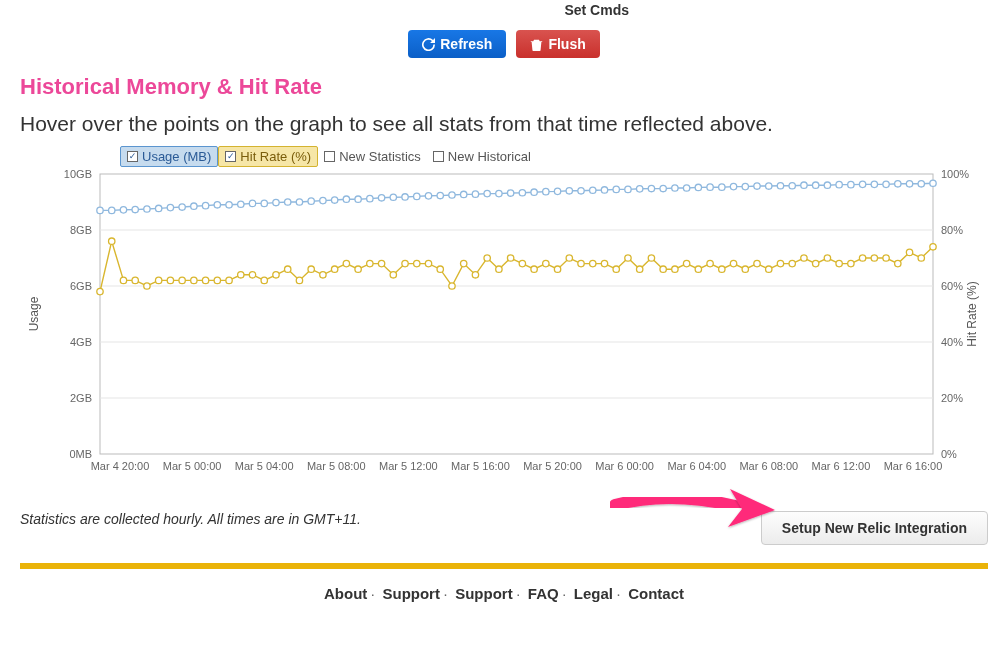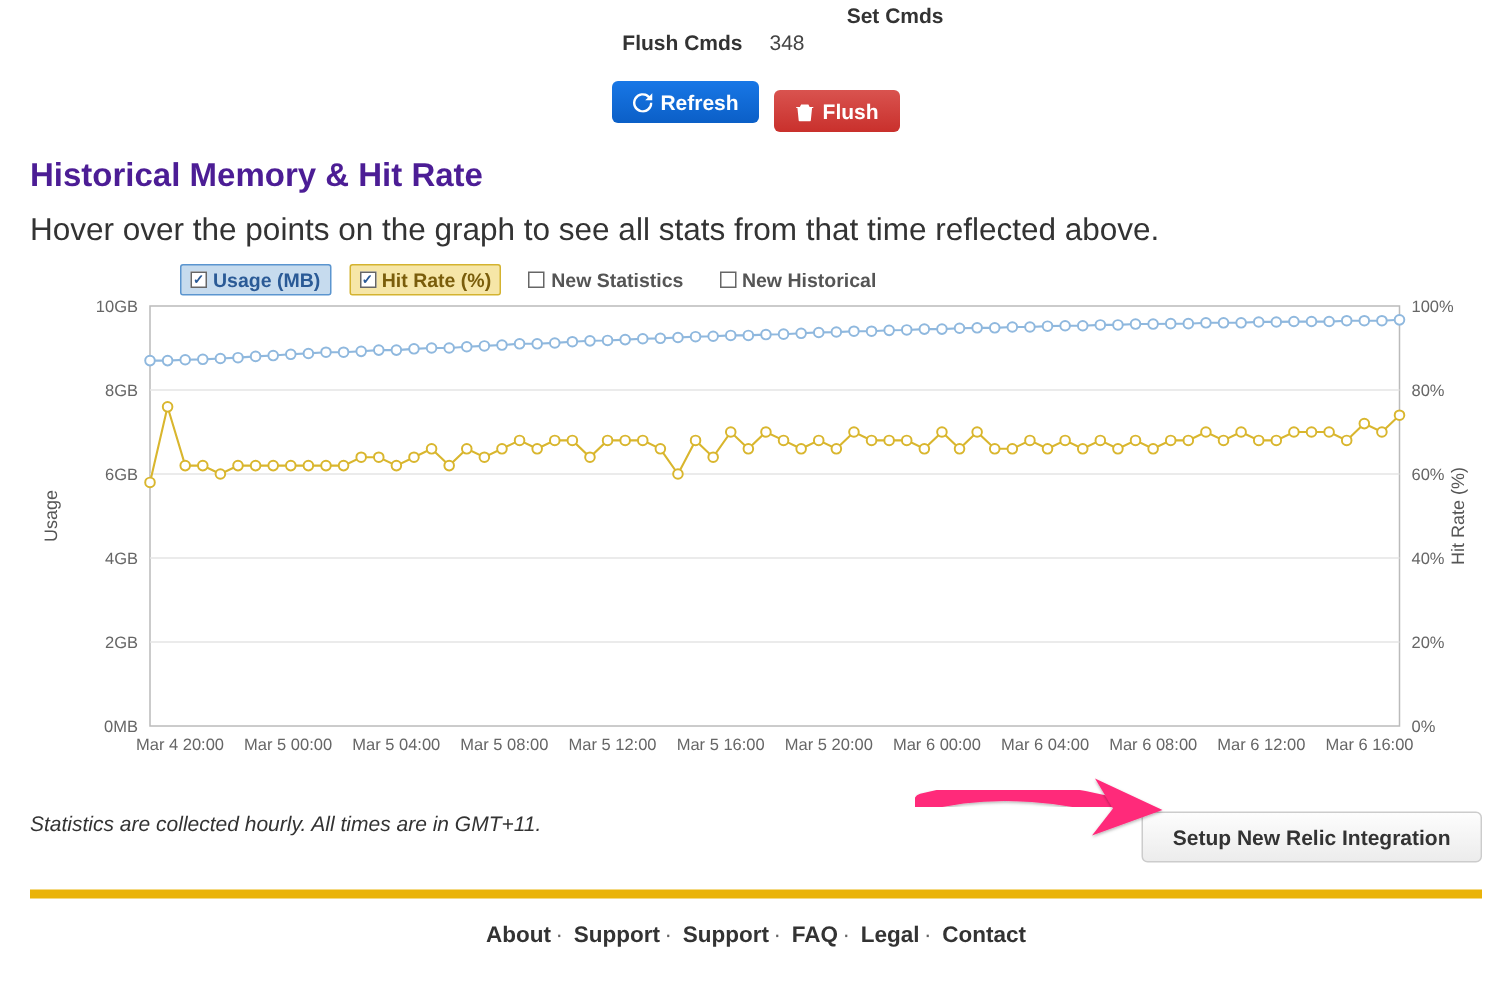--- a/index.html
+++ b/index.html
@@ -19,56 +19,53 @@
       margin: 2px 0;
       font-size: 14px;
     }
     .stat-row .label { font-weight: 700; width: 250px; text-align: right; }
     .stat-row .value { color: #444; width: 250px; text-align: left; }
     .button-row {
       display: flex;
       justify-content: center;
       gap: 10px;
       margin: 12px 0 16px;
-      align-items: center;
     }
     .btn {
       display: inline-flex;
       align-items: center;
       gap: 5px;
       padding: 6px 14px;
       border-radius: 4px;
       font-weight: 700;
       font-size: 14px;
       color: #fff;
       cursor: pointer;
       border: none;
     }
     .btn-refresh { background: linear-gradient(#1877e6, #0b5fc7); }
-    .btn-flush { background: linear-gradient(#d9534f, #c9302c); margin-top: 12px; }
+    .btn-flush { background: linear-gradient(#d9534f, #c9302c); }
     .btn svg { width: 13px; height: 13px; fill: #fff; }
     h2.section-title {
       font-size: 22px;
       font-weight: 700;
-      color: #4c1d95;
+      color: #ec4899;
       margin: 10px 0;
     }
     p.hint {
       font-size: 21px;
       color: #333;
       margin: 12px 0 10px;
     }
     .legend-row {
       display: flex;
-      gap: 12px;
       align-items: center;
       margin-left: 100px;
       margin-bottom: 2px;
       font-size: 13px;
-      font-weight: bold;
     }
     .legend-item {
       display: inline-flex;
       align-items: center;
       gap: 4px;
       padding: 2px 6px;
       border-radius: 2px;
     }
     .legend-item.usage { background: #c6dbee; border: 1px solid #5b95cf; color: #2a5a96; }
     .legend-item.hitrate { background: #f6e6a7; border: 1px solid #d4b330; color: #7a5d0b; }
@@ -127,24 +124,20 @@
     }
     .footer .sep { font-weight: 400; color: #666; padding: 0 3px; }
     .footer a { color: #333; text-decoration: none; }
   </style>
 </head>
 <body>
 
 <div class="stats-block">
   <div class="stat-row">
     <span class="label">Set Cmds</span>
-  </div>
-  <div class="stat-row">
-    <span class="label">Flush Cmds</span>
-    <span class="value">348</span>
   </div>
 </div>
 
 <div class="button-row">
   <button class="btn btn-refresh">
     <svg viewBox="0 0 16 16">
         <path d="M13.6 2.4A8 8 0 1 0 16 8h-2a6 6 0 1 1-1.8-4.2L10 6h6V0z"></path>
       </svg>
     <span>Refresh</span>
   </button>

